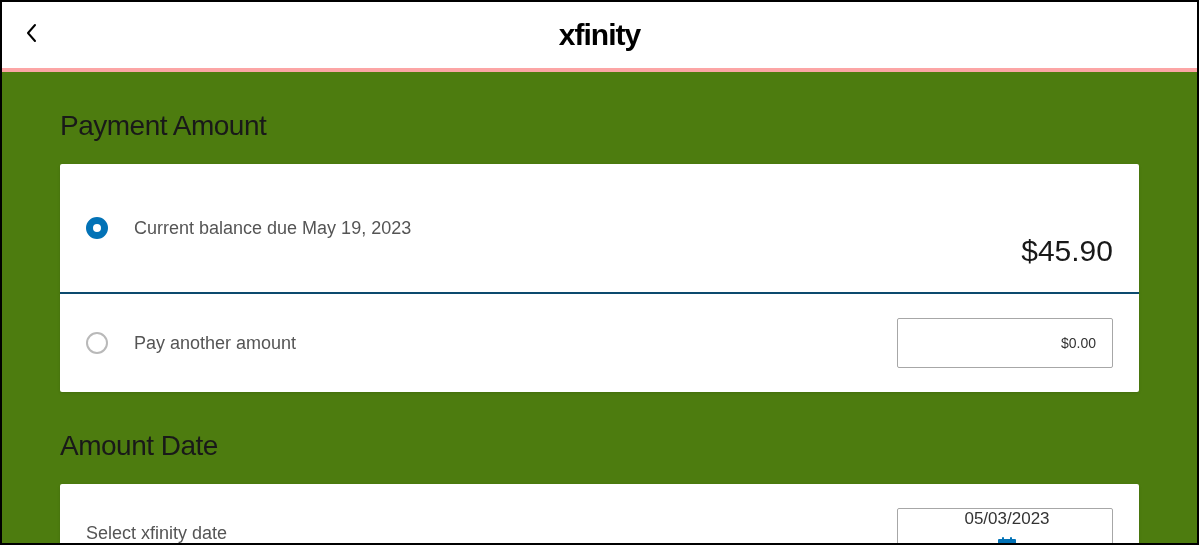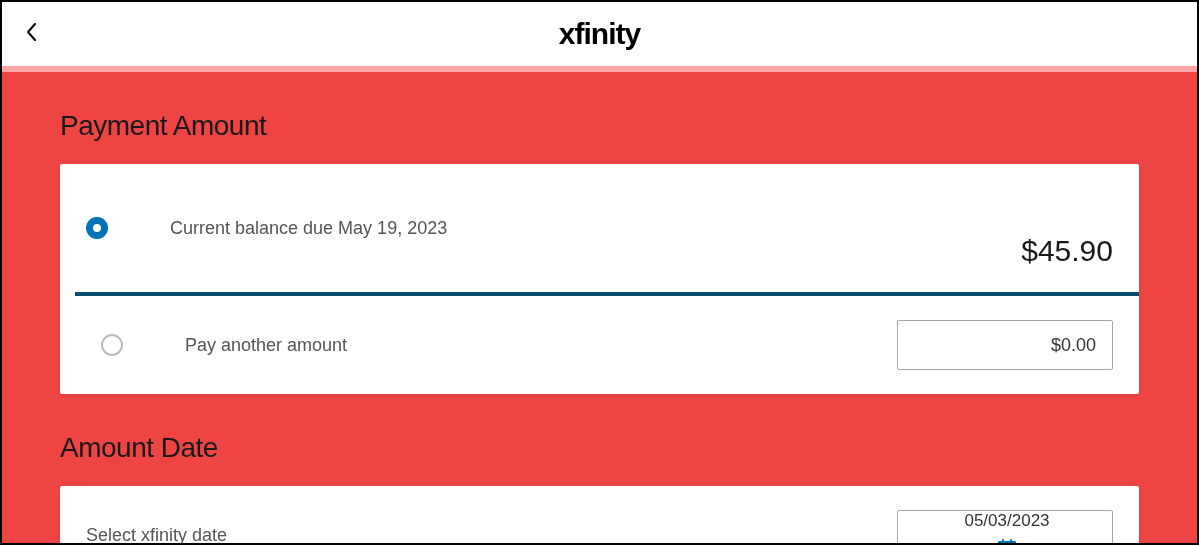--- a/index.html
+++ b/index.html
@@ -7,64 +7,63 @@
   body {
     width:1199px; height:545px;
     font-family: -apple-system, BlinkMacSystemFont, "Segoe UI", Helvetica, Arial, sans-serif;
     background:#fff;
     border:2px solid #000;
     overflow:hidden;
   }
   .header {
     height:70px;
     background:#fff;
-    border-bottom:6px solid #fca5a5;
+    border-bottom:4px solid #fca5a5;
     position:relative;
     display:flex;
     align-items:center;
     justify-content:center;
   }
   .back-btn {
     position:absolute;
     left:18px; top:50%; transform:translateY(-50%);
     width:24px; height:24px;
     display:flex; align-items:center; justify-content:center;
     cursor:pointer;
   }
   .logo {
     font-size:30px;
     font-weight:700;
     letter-spacing:-1px;
     color:#000;
   }
   .content {
-    background:#ef4444;
+    background:#4d7c0f;
     height:calc(545px - 70px - 4px);
     padding:38px 58px 0 58px;
   }
   h2.section-title {
     font-size:28px;
     font-weight:500;
     color:#191919;
     margin:0 0 22px 0;
     letter-spacing:-0.5px;
   }
   .card {
     background:#fff;
     border-radius:2px;
     box-shadow:0 1px 3px rgba(0,0,0,0.12);
     margin-bottom:38px;
   }
   .row {
     display:flex;
     align-items:center;
     padding:24px 26px;
-    gap:36px;
   }
-  .row + .row { border-top:4px solid #0c4a6e;margin-left:15px; }
+  .row + .row { border-top:2px solid #0c4a6e; }
   .radio {
     width:22px; height:22px;
     border-radius:50%;
     margin-right:26px;
     flex:0 0 auto;
     position:relative;
   }
   .radio.selected {
     border:7px solid #0272b6;
     background:#fff;
@@ -81,21 +80,21 @@
   .row-amount {
     font-size:30px;
     color:#191919;
     font-weight:400;
     margin-top:46px;
   }
   .text-input {
     width:216px; height:50px;
     border:1px solid #a7a7a7;
     border-radius:2px;
-    font-size:18px;
+    font-size:14px;
     padding:0 16px;
     text-align:right;
     color:#333;
     background:#fff;
   }
   .date-row {
     display:flex;
     align-items:center;
     padding:24px 26px;
   }

